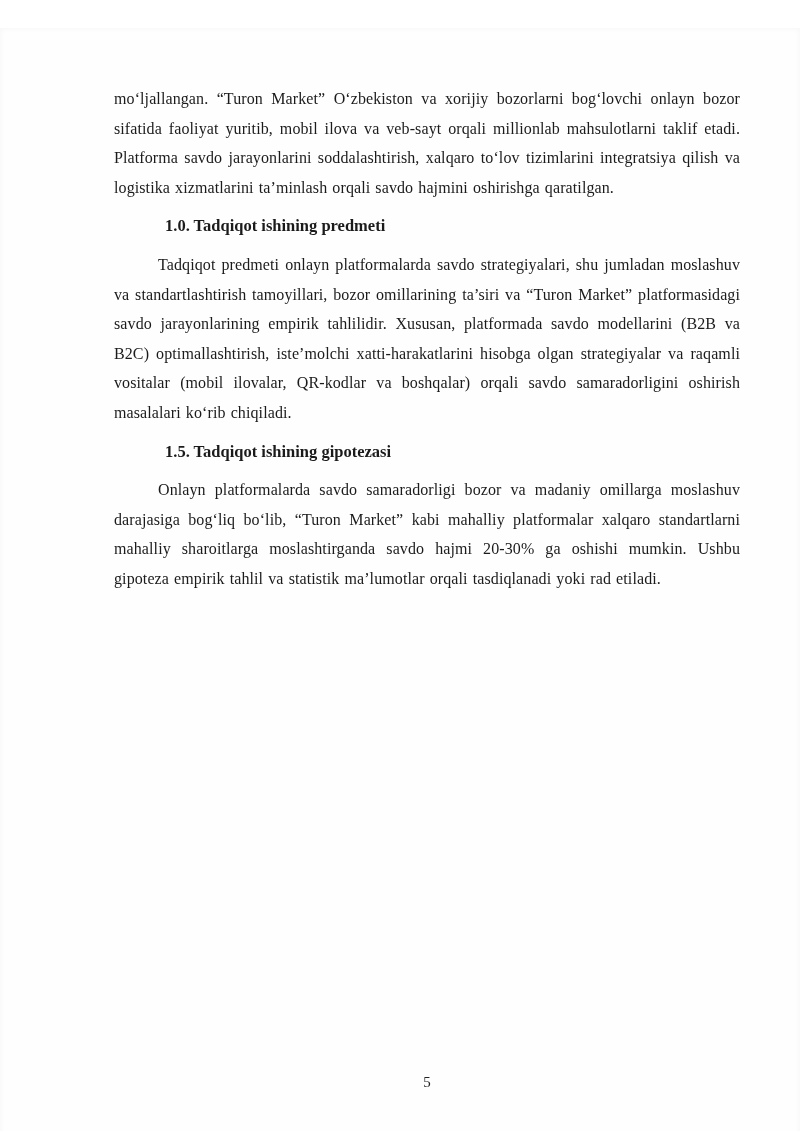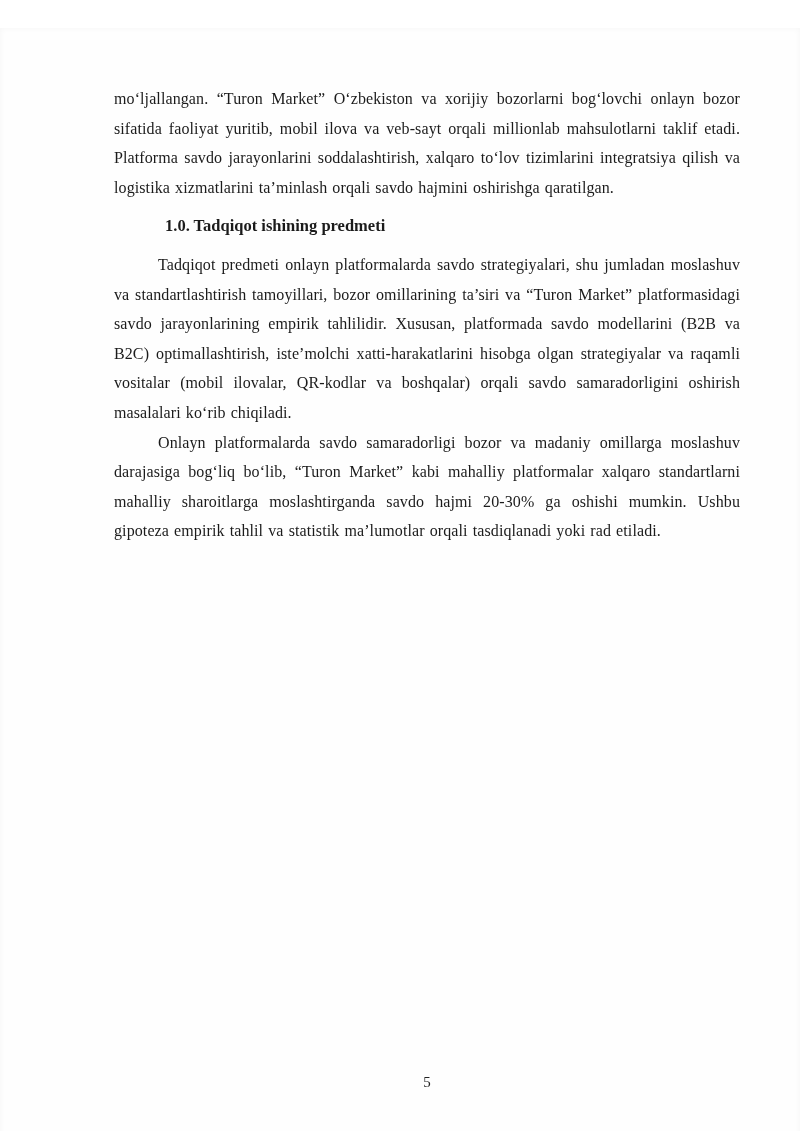--- a/index.html
+++ b/index.html
@@ -61,18 +61,19 @@
 <body>
 
 <div class="page">
   <div class="content">
     <p class="body-par no-indent">mo‘ljallangan. “Turon Market” O‘zbekiston va xorijiy bozorlarni bog‘lovchi onlayn bozor sifatida faoliyat yuritib, mobil ilova va veb-sayt orqali millionlab mahsulotlarni taklif etadi. Platforma savdo jarayonlarini soddalashtirish, xalqaro to‘lov tizimlarini integratsiya qilish va logistika xizmatlarini ta’minlash orqali savdo hajmini oshirishga qaratilgan.</p>
 
     <p class="heading">1.0. Tadqiqot ishining predmeti</p>
 
     <p class="body-par indent">Tadqiqot predmeti onlayn platformalarda savdo strategiyalari, shu jumladan moslashuv va standartlashtirish tamoyillari, bozor omillarining ta’siri va “Turon Market” platformasidagi savdo jarayonlarining empirik tahlilidir. Xususan, platformada savdo modellarini (B2B va B2C) optimallashtirish, iste’molchi xatti-harakatlarini hisobga olgan strategiyalar va raqamli vositalar (mobil ilovalar, QR-kodlar va boshqalar) orqali savdo samaradorligini oshirish masalalari ko‘rib chiqiladi.</p>
 
+    <p class="heading">1.5. Tadqiqot ishining gipotezasi</p>
 
     <p class="body-par indent">Onlayn platformalarda savdo samaradorligi bozor va madaniy omillarga moslashuv darajasiga bog‘liq bo‘lib, “Turon Market” kabi mahalliy platformalar xalqaro standartlarni mahalliy sharoitlarga moslashtirganda savdo hajmi 20-30% ga oshishi mumkin. Ushbu gipoteza empirik tahlil va statistik ma’lumotlar orqali tasdiqlanadi yoki rad etiladi.</p>
   </div>
 
   <div class="page-number">5</div>
 </div>
 
 </body></html>

